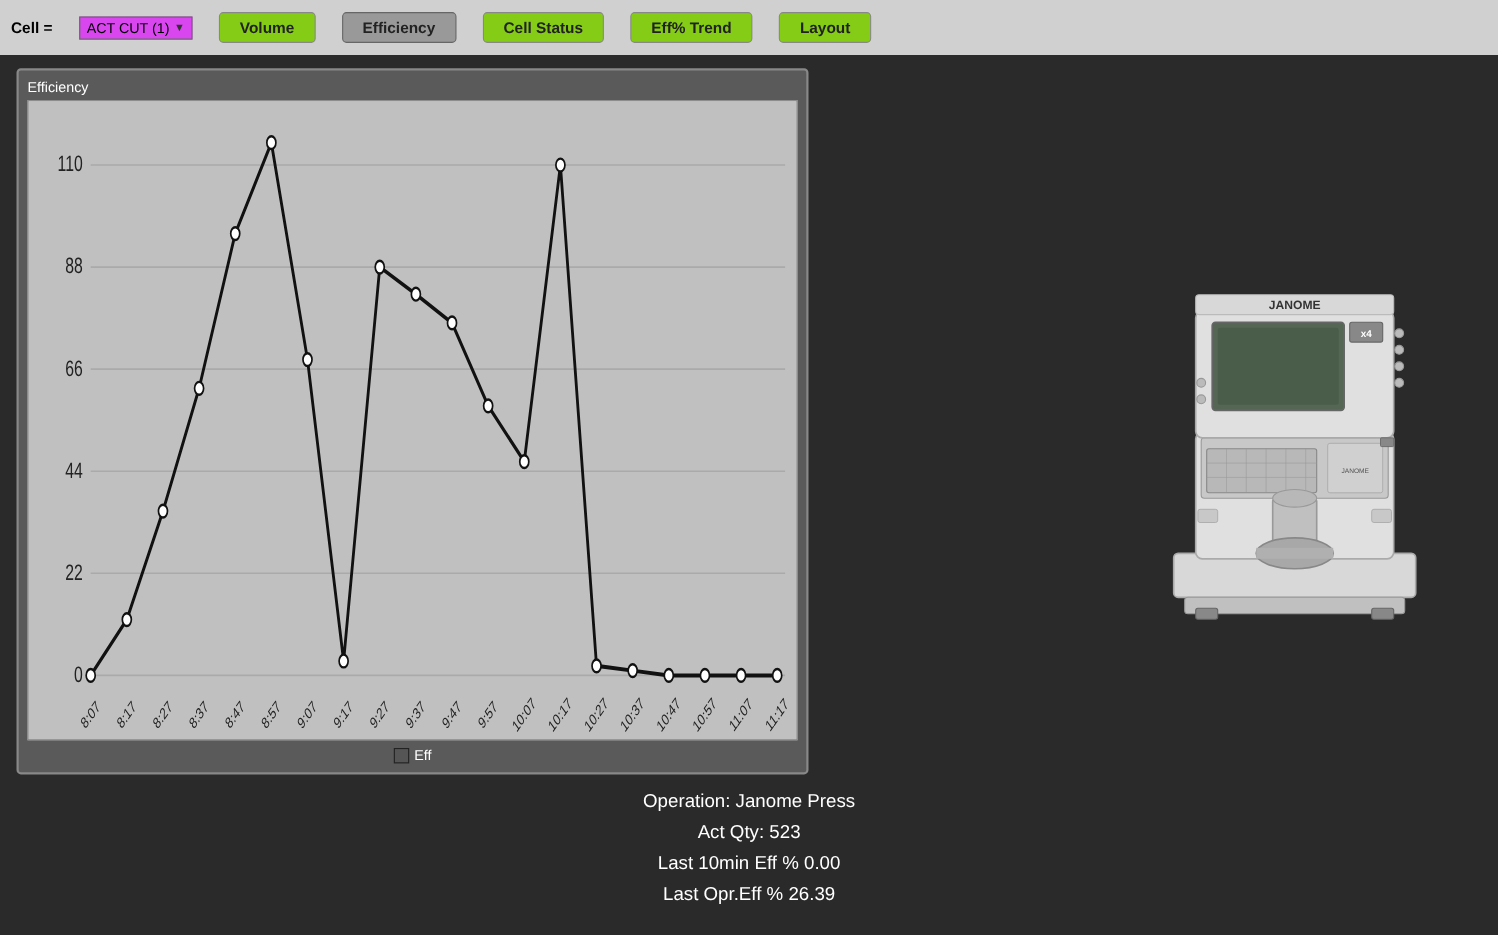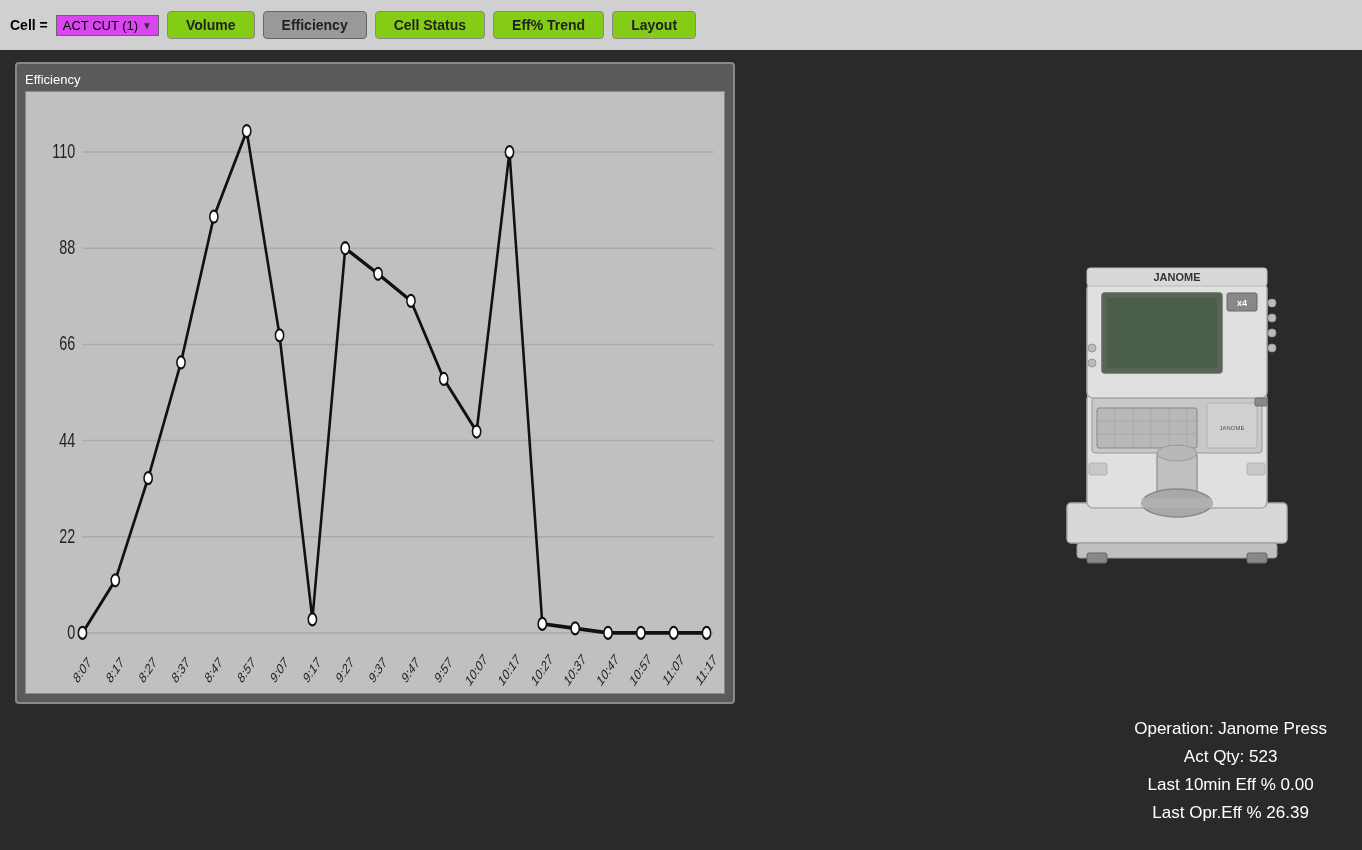--- a/index.html
+++ b/index.html
@@ -10,21 +10,21 @@
       font-family: Arial, sans-serif;
       overflow: hidden;
     }
 
     
     #topbar {
       background: #d0d0d0;
       padding: 8px 10px;
       display: flex;
       align-items: center;
-      gap: 8px;
+      gap: 24px;
       height: 50px;
     }
     .cell-label {
       font-size: 14px;
       font-weight: bold;
       color: #000;
     }
     .cell-select {
       display: flex;
       align-items: center;
@@ -111,24 +111,25 @@
     #machine-panel {
       flex: 1;
       display: flex;
       align-items: center;
       justify-content: flex-end;
     }
 
     
     #info-section {
       display: flex;
-      justify-content: flex-end;
+      justify-content: space-between;
       padding: 15px 20px;
       color: #fff;
       font-size: 17px;
+      flex-direction: column;
     }
     .info-col {
       display: flex;
       flex-direction: column;
       gap: 8px;
       align-items: center;
     }
     .info-line {
       font-size: 17px;
       color: #fff;
@@ -222,20 +223,24 @@
           <circle cx="439" cy="226" r="4" fill="white" stroke="#111" stroke-width="1.5"></circle>
           <circle cx="471" cy="40" r="4" fill="white" stroke="#111" stroke-width="1.5"></circle>
           <circle cx="503" cy="354" r="4" fill="white" stroke="#111" stroke-width="1.5"></circle>
           <circle cx="535" cy="357" r="4" fill="white" stroke="#111" stroke-width="1.5"></circle>
           <circle cx="567" cy="360" r="4" fill="white" stroke="#111" stroke-width="1.5"></circle>
           <circle cx="599" cy="360" r="4" fill="white" stroke="#111" stroke-width="1.5"></circle>
           <circle cx="631" cy="360" r="4" fill="white" stroke="#111" stroke-width="1.5"></circle>
           <circle cx="663" cy="360" r="4" fill="white" stroke="#111" stroke-width="1.5"></circle>
         </svg>
       </div>
+      <div class="chart-legend">
+        <span class="legend-box"></span>
+        <span>Eff</span>
+      </div>
     </div>
 
     <div id="machine-panel">
 
       <svg width="340" height="380" viewBox="0 0 340 380">
 
         <rect x="60" y="310" width="220" height="40" rx="4" fill="#d8d8d8" stroke="#aaa" stroke-width="1.5"></rect>
         <rect x="70" y="350" width="200" height="15" rx="3" fill="#c0c0c0" stroke="#999" stroke-width="1"></rect>
 
         <rect x="80" y="200" width="180" height="115" rx="6" fill="#e0e0e0" stroke="#aaa" stroke-width="1.5"></rect>

